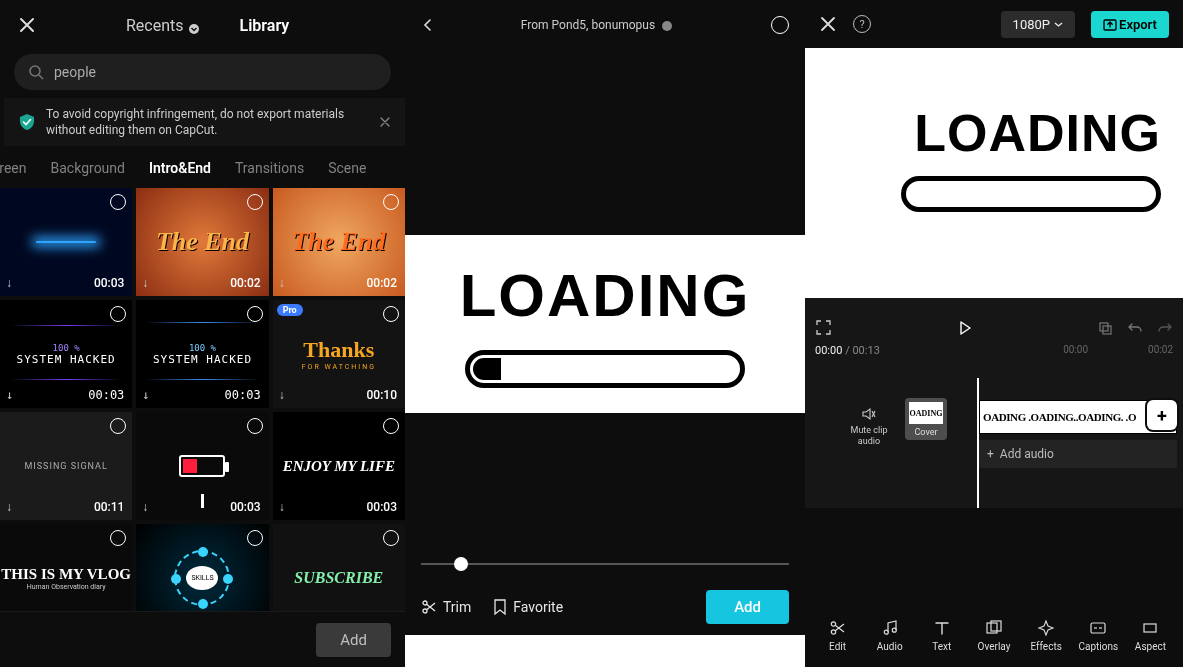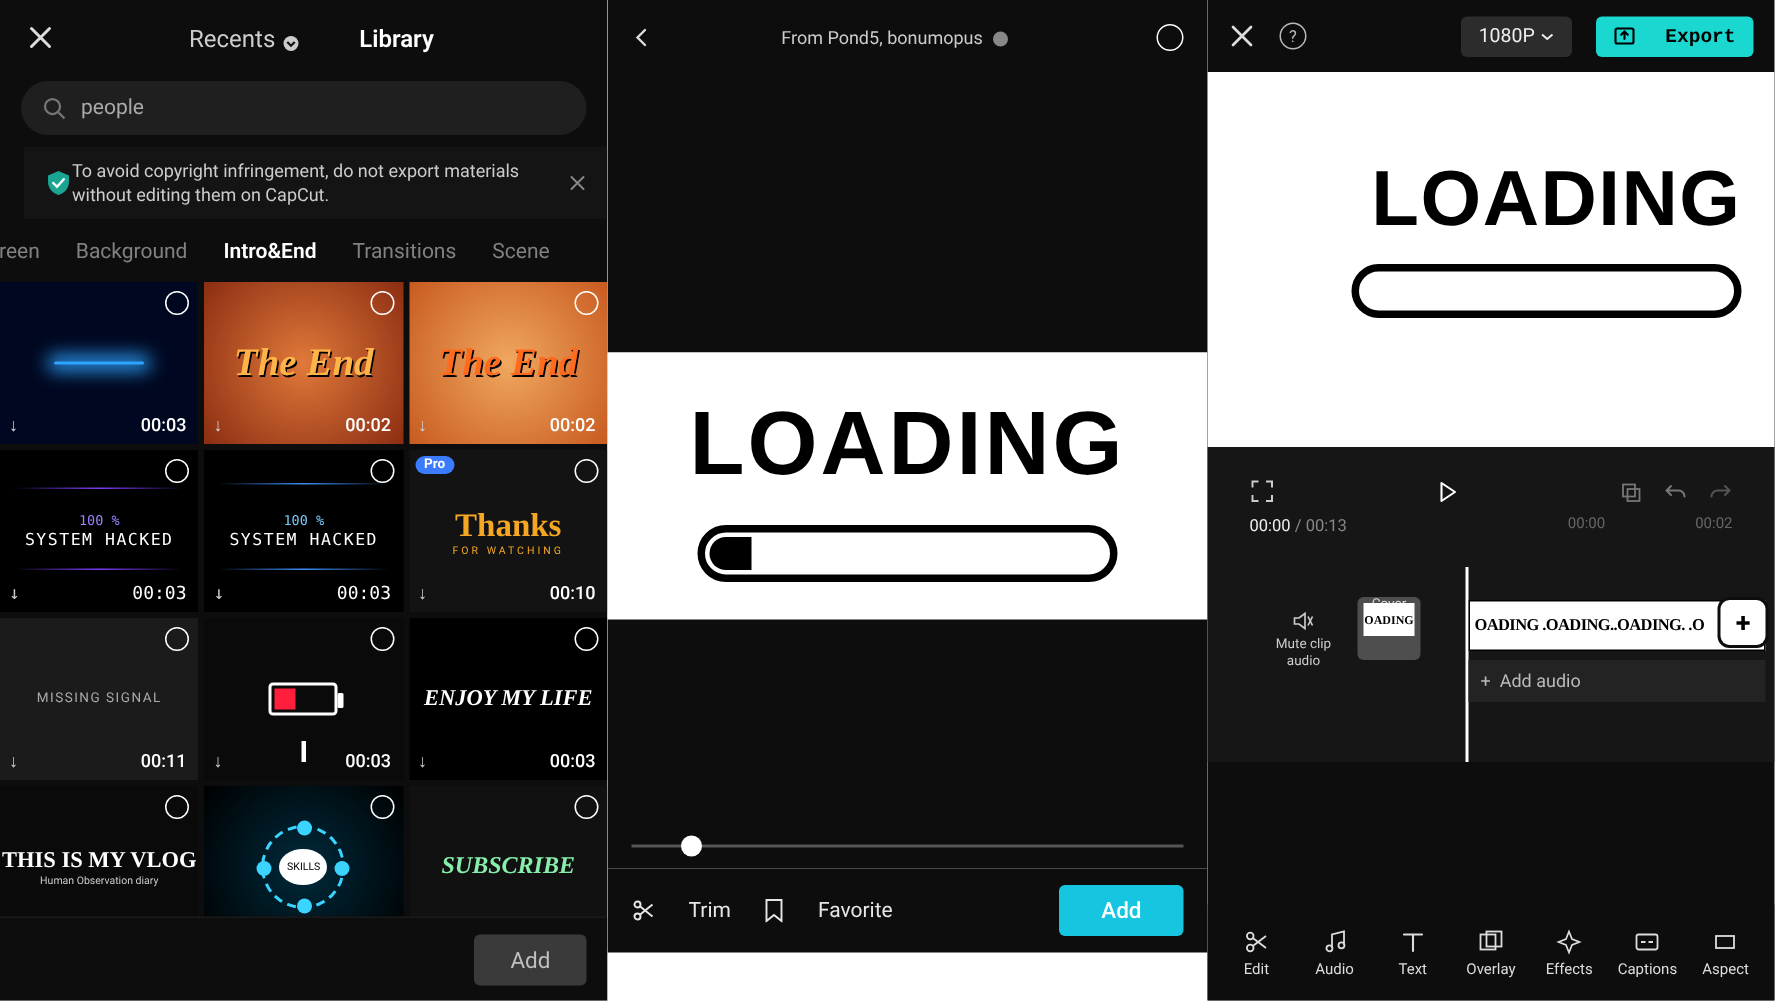--- a/index.html
+++ b/index.html
@@ -22,22 +22,22 @@
   .lp-top .heading { font-size:16px; color:#ccc; display:flex; align-items:flex-end; gap:4px;}
   .lp-top .heading.active { color:#fff; font-weight:600; }
   .close-x { font-size:18px; color:#ddd; margin-right:50px;}
   .search-box {
     margin: 4px 14px; height:36px; border-radius:18px;
     background:#1f1f1f; display:flex; align-items:center;
     padding:0 14px; gap:10px; color:#888;
   }
   .search-input { font-size:14px; color:#aaa; }
   .notice {
-    margin: 8px 0 0 16px; padding: 8px 14px; display:flex; align-items:center;
-    font-size:12px; color:#ccc; line-height:1.35;
+    margin: 8px 0 0 4px; padding: 8px 14px; display:flex; align-items:center;
+    gap:10px; font-size:12px; color:#ccc; line-height:1.35;
     background:#141414;
   }
   .notice .shield { color:#2ec5a6; font-size:16px; flex-shrink:0;}
   .notice .close { margin-left:auto; color:#888; font-size:14px; flex-shrink:0;}
   .cat-row { display:flex; gap:8px; padding:10px 0 8px 0; font-size:14px; color:#818181; overflow:hidden;}
   .cat { padding:4px 8px; white-space:nowrap; }
   .cat.active { color:#fff; font-weight:600; }
   .grid { display:grid; grid-template-columns: repeat(3, 1fr); gap:4px; }
   .cell {
     position:relative; height:108px; background:#111;
@@ -67,42 +67,42 @@
   .mp-sel { width:18px; height:18px; border:1.5px solid #fff; border-radius:50%; margin-left:auto;}
   .mp-top-area { height:185px; background:#0d0d0d;}
   .mp-loading { background:#fff; color:#000; height:178px; display:flex; flex-direction:column; align-items:center; justify-content:center;}
   .mp-loading .word{ font-family: Impact, "Arial Black", sans-serif; font-weight:900; font-size:60px; letter-spacing:2px; }
   .mp-bar { margin-top:20px; width:280px; height:38px; border:5px solid #000; border-radius:22px; position:relative;}
   .mp-bar .fill { position:absolute; left:3px; top:3px; bottom:3px; width:28px; background:#000; border-radius:14px 0 0 14px;}
   .mp-bot-area{ height:166px; background:#0d0d0d; position:relative;}
   .mp-scrub { position:absolute; bottom:14px; left:16px; right:16px; height:2px; background:#555;}
   .mp-scrub .dot{ position:absolute; left:33px; top:-6px; width:14px; height:14px; background:#fff; border-radius:50%;}
   .mp-bottom { height:56px; background:#0d0d0d; display:flex; align-items:center; padding:0 16px; gap:22px;}
-  .mp-bottom .act { color:#e6e6e6; font-size:14px; display:flex; align-items:center; gap:22px;}
+  .mp-bottom .act { color:#e6e6e6; font-size:14px; display:flex; align-items:center; gap:6px;}
   .mp-add { margin-left:auto; background:#16c5e0; color:#fff; font-size:15px; padding:8px 28px; border-radius:4px; font-weight:500;}
 
   
   .rp-top { height:48px; display:flex; align-items:center; padding:0 14px; gap:16px;}
   .rp-top .close { font-size:18px; color:#ddd;}
   .rp-top .help { width:18px;height:18px;border:1.3px solid #bbb;border-radius:50%;display:flex;align-items:center;justify-content:center;font-size:11px;color:#bbb;}
   .rp-top .spacer{flex:1;}
   .rp-res { background:#2c2c2c; color:#eee; font-size:13px; padding:6px 12px; border-radius:4px; display:flex; align-items:center; gap:4px;}
-  .rp-export { background:#1ad8d0; color:#000; font-size:13px; font-weight:600; padding:6px 12px; border-radius:4px; display:flex; align-items:flex-start; gap:20px;font-family:Liberation Mono, monospace;}
+  .rp-export { background:#1ad8d0; color:#000; font-size:13px; font-weight:600; padding:6px 12px; border-radius:4px; display:flex; align-items:flex-end; gap:2px;}
   .rp-preview { background:#fff; color:#000; height:250px; position:relative; overflow:hidden;}
   .rp-preview .word { position:absolute; right:22px; top:55px; font-family: Impact, "Arial Black", sans-serif; font-weight:900; font-size:52px; letter-spacing:1px;}
   .rp-prev-bar { position:absolute; right:22px; top:128px; width:260px; height:36px; border:5px solid #000; border-radius:22px;}
-  .rp-mid { background:#161616; height:90px; display:flex; align-items:center; justify-content:space-between; padding:0 28px;}
+  .rp-mid { background:#161616; height:90px; display:flex; align-items:center; justify-content:space-between; padding:0 10px;}
   .rp-fullscreen { color:#ccc; font-size:16px;}
   .rp-play { color:#fff; font-size:16px;}
   .rp-right-tools { display:flex; gap:14px; color:#777; font-size:15px;}
   .rp-time { color:#888; font-size:11px; padding:0 16px;}
   .rp-ruler { display:flex; gap:60px; color:#666; font-size:10px; padding:2px 16px 6px;}
   .rp-timeline { position:relative; padding: 8px 0 0 0; height:130px; background:#161616; }
   .rp-mute { position:absolute; left:36px; top:28px; width:56px; text-align:center; color:#ccc; font-size:9px; line-height:1.2;}
-  .rp-cover { position:absolute; left:100px; top:20px; width:42px; height:42px; background:#4e4e4e; border-radius:4px; display:flex; justify-content:center; font-size:9px; color:#ddd; padding-bottom:3px; }
+  .rp-cover { position:absolute; left:100px; top:20px; width:42px; height:42px; background:#4e4e4e; border-radius:4px; display:flex; align-items:flex-end; justify-content:center; font-size:9px; color:#ddd; padding-bottom:3px; }
   .rp-cover .mini { position:absolute; inset:4px 4px 16px 4px; background:#fff; color:#000; font-family: Impact; font-size:8px; font-weight:900; display:flex; align-items:center; justify-content:center;}
   .rp-playhead { position:absolute; left:172px; top:0; bottom:0; width:2px; background:#fff;}
   .rp-clip { position:absolute; left:174px; right:6px; top:22px; height:34px; background:#fff; border:1px solid #000; font-family: Impact; font-size:11px; color:#000; font-weight:900; letter-spacing:-0.4px; display:flex; align-items:center; overflow:hidden; padding-left:3px;}
   .rp-plus { position:absolute; right:6px; top:22px; width:30px; height:30px; background:#fff; border-radius:6px; color:#000; display:flex; align-items:center; justify-content:center; font-size:18px; font-weight:bold; box-shadow:0 0 0 2px #0d0d0d;}
   .rp-audio { position:absolute; left:174px; right:6px; top:62px; height:28px; background:#232323; color:#bbb; font-size:12px; display:flex; align-items:center; padding-left:8px; gap:6px;}
   .rp-tools { position:absolute; bottom:0; left:0; right:0; height:64px; background:#0d0d0d; display:flex; align-items:center; padding:0 10px; gap:7px;}
   .tool { flex:1; display:flex; flex-direction:column; align-items:center; gap:4px; color:#ddd; font-size:10px;}
   .tool svg, .tool .ic { width:18px; height:18px; }
   .dropdown-caret { font-size:9px; }
   svg { display:block; }

